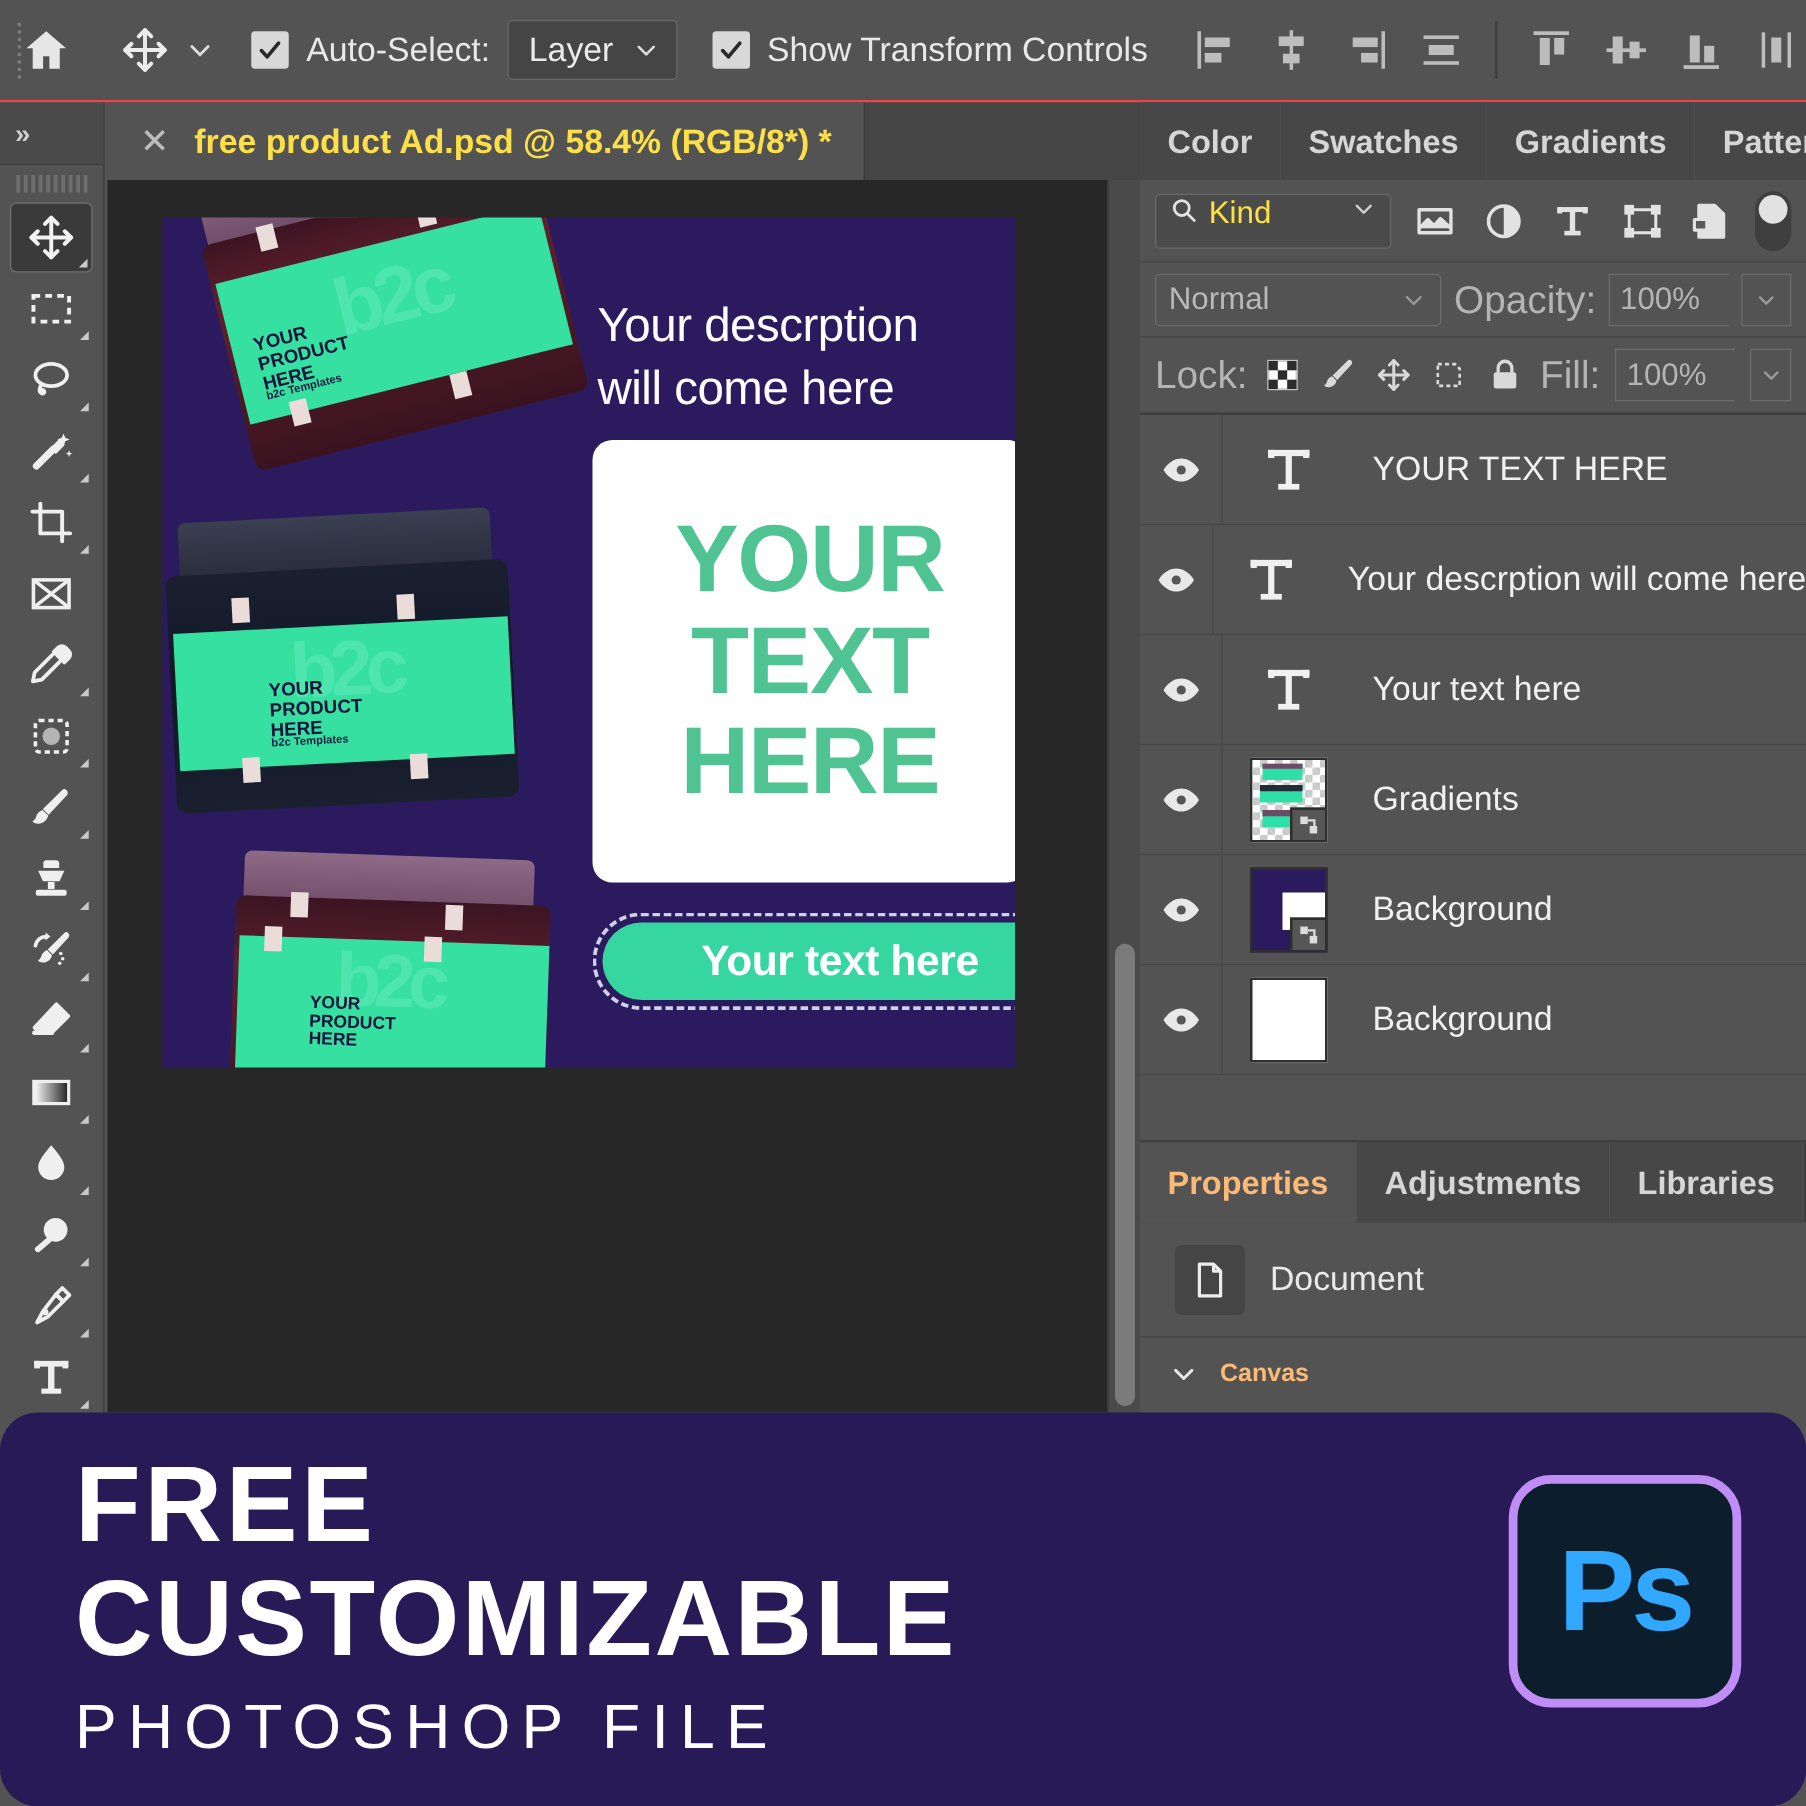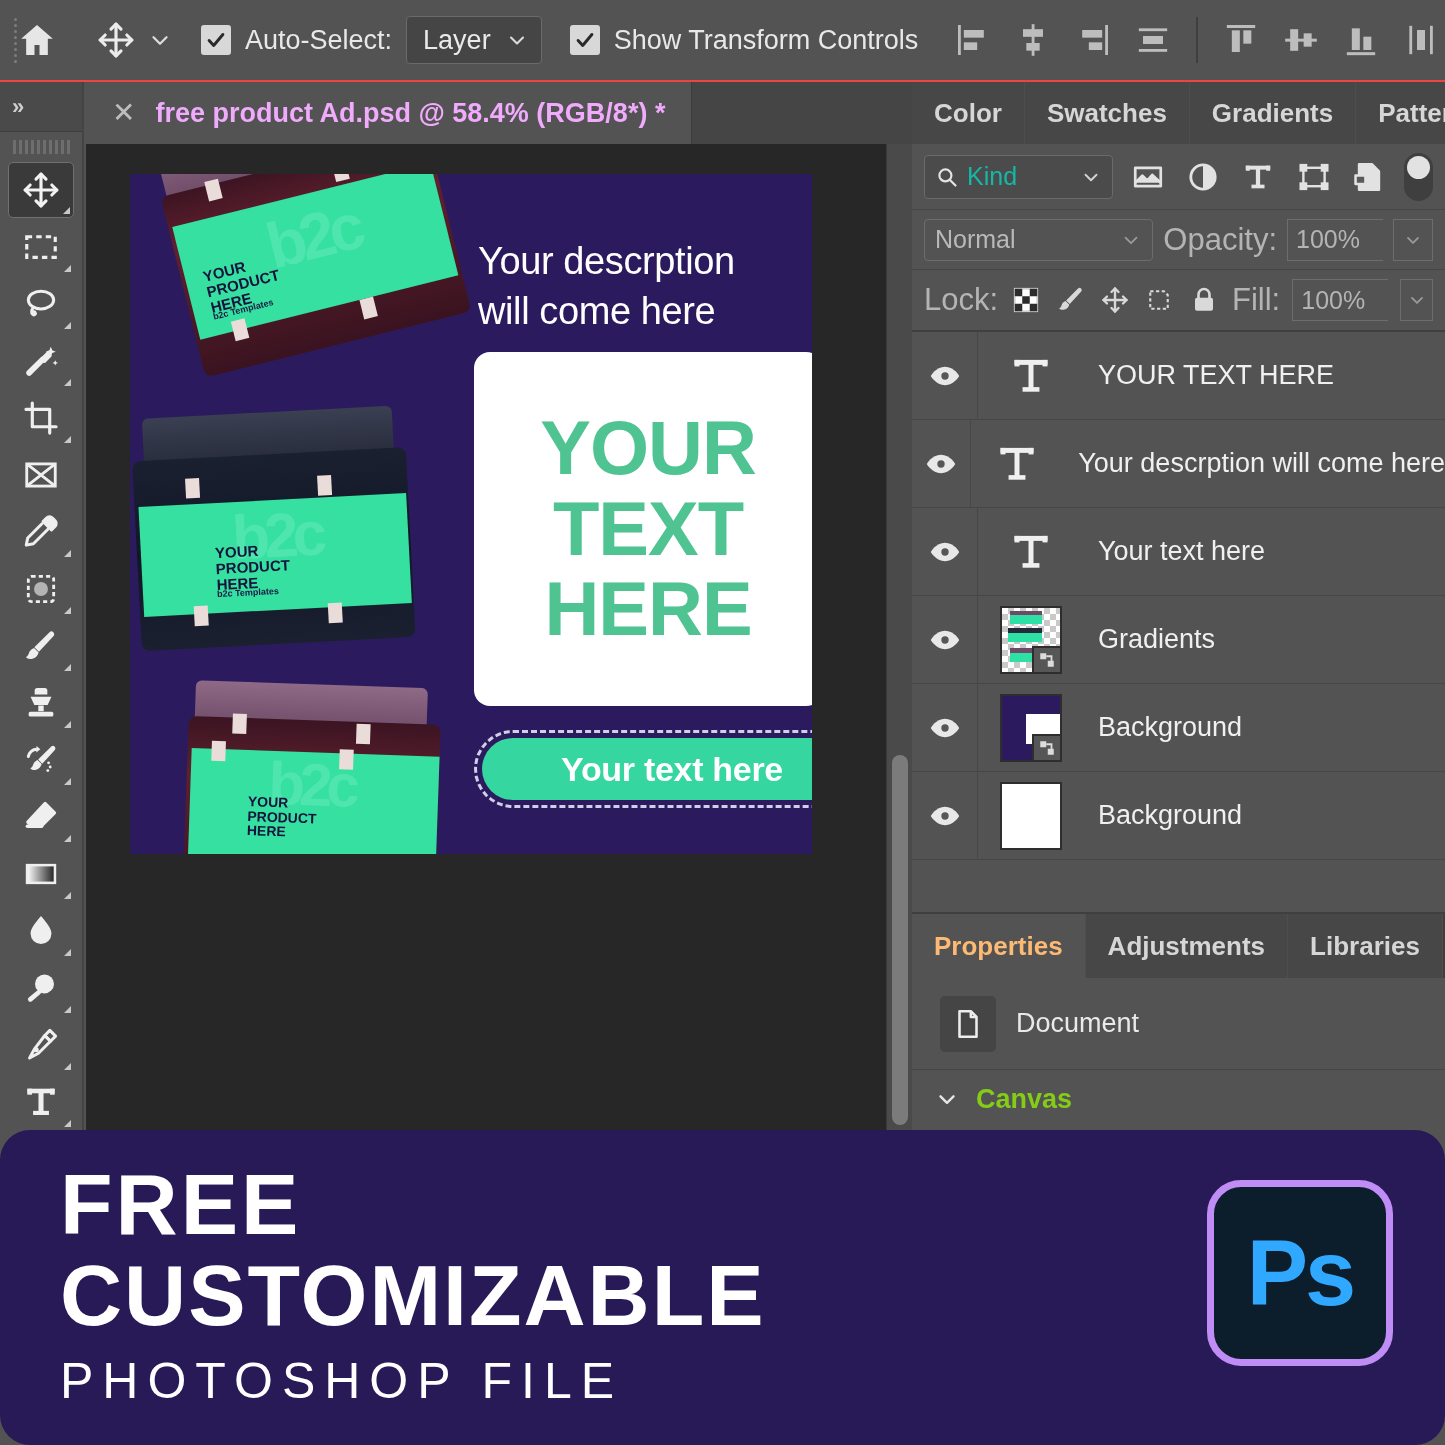--- a/index.html
+++ b/index.html
@@ -73,21 +73,21 @@
   
   .tabbar {
     position: absolute; left: 86px; top: 82px; width: 826px; height: 62px;
     background: #454545; display: flex; align-items: stretch;
   }
   .doc-tab {
     display: flex; align-items: center; gap: 20px; padding: 0 26px;
     background: #535353; cursor: pointer; border-right: 1px solid #3b3b3b;
   }
   .tab-close { color: #bdbdbd; font-size: 28px; line-height: 1; cursor: pointer; }
-  .tab-title { color: #f0abfc; font-size: 27px; font-weight: bold; white-space: nowrap; }
+  .tab-title { color: #fde047; font-size: 27px; font-weight: bold; white-space: nowrap; }
 
   
   .canvas-area {
     position: absolute; left: 86px; top: 144px; width: 826px; height: 986px;
     background: #272727; overflow: hidden;
   }
   .artboard {
     position: absolute; left: 44px; top: 30px; width: 682px; height: 680px;
     background: #2b1b5e; overflow: hidden;
   }
@@ -152,22 +152,22 @@
     background: #474747;
   }
   .ptab.sel { background: #535353; color: #fdba74; }
 
   .filter-row {
     display: flex; align-items: center; gap: 14px; height: 66px; padding: 0 12px;
     background: #535353; border-bottom: 1px solid #464646;
   }
   .kind-select {
     width: 192px; height: 44px; background: #4b4b4b; border: 1px solid #6a6a6a;
-    border-radius: 4px; display: flex; align-items: center; padding: 0 10px;
-    color: #14b8a6; font-size: 25px; gap: 8px; cursor: pointer;
+    border-radius: 4px; display: flex; padding: 0 10px;
+    color: #fde047; font-size: 25px; gap: 8px; cursor: pointer;
   }
   .kind-select .kl { flex: 1; }
   .filter-icon { width: 42px; height: 42px; display:flex; align-items:center; justify-content:center; cursor:pointer; }
   .pill-toggle {
     width: 30px; height: 48px; background: #3f3f3f; border-radius: 16px;
     display: flex; align-items: flex-start; justify-content: center; padding-top: 3px; cursor:pointer;
   }
   .pill-toggle i { width: 23px; height: 23px; border-radius: 50%; background: #e2e2e2; display:block;}
 
   .blend-row {
@@ -229,21 +229,21 @@
   
   .prop-tabs { display: flex; height: 64px; background: #3f3f3f; }
   .prop-body { background: #535353; }
   .doc-row { display: flex; align-items: center; height: 92px; padding-left: 28px; gap: 20px; border-bottom: 1px solid #464646;}
   .doc-icon {
     width: 56px; height: 56px; background: #454545; border-radius: 5px;
     display: flex; align-items: center; justify-content: center;
   }
   .doc-label { color: #e9e9e9; font-size: 27px; }
   .canvas-row { display: flex; align-items: center; height: 58px; padding-left: 22px; gap: 16px; }
-  .canvas-row .ct { color: #84cc16; font-size: 27px; font-weight: bold; }
+  .canvas-row .ct { color: #fdba74; font-size: 20px; font-weight: bold; }
 
   
   .banner {
     position: absolute; left: 0; top: 1130px; width: 1445px; height: 315px;
     background: #281a56; display: flex; align-items: center; border-radius: 30px;
   }
   .banner-text { margin-left: 60px; }
   .banner-text .l1 {
     color: #ffffff; font-size: 86px; font-weight: bold; line-height: 1.0;
     letter-spacing: 3px;

